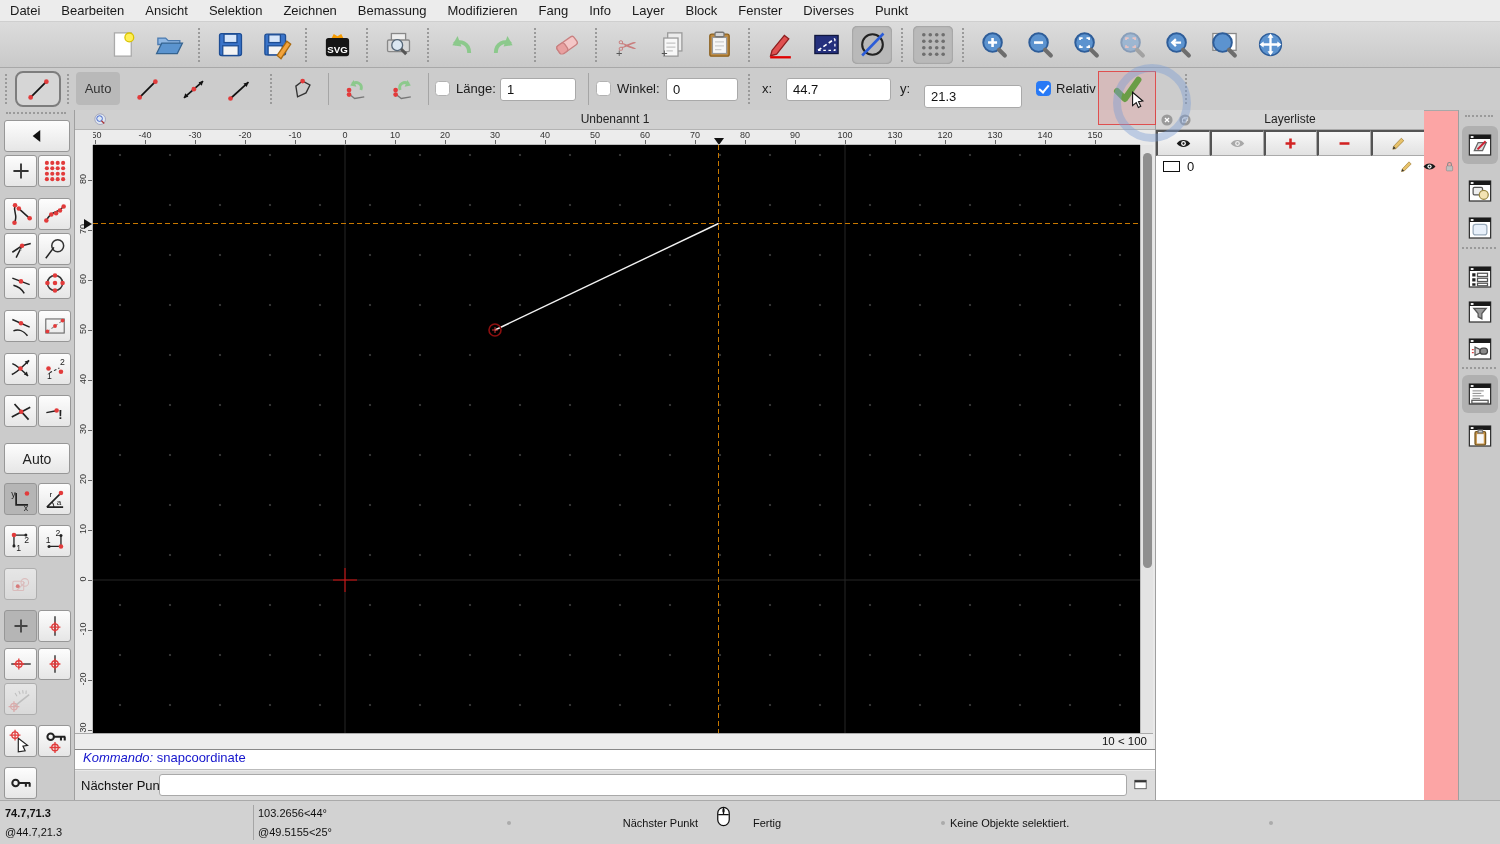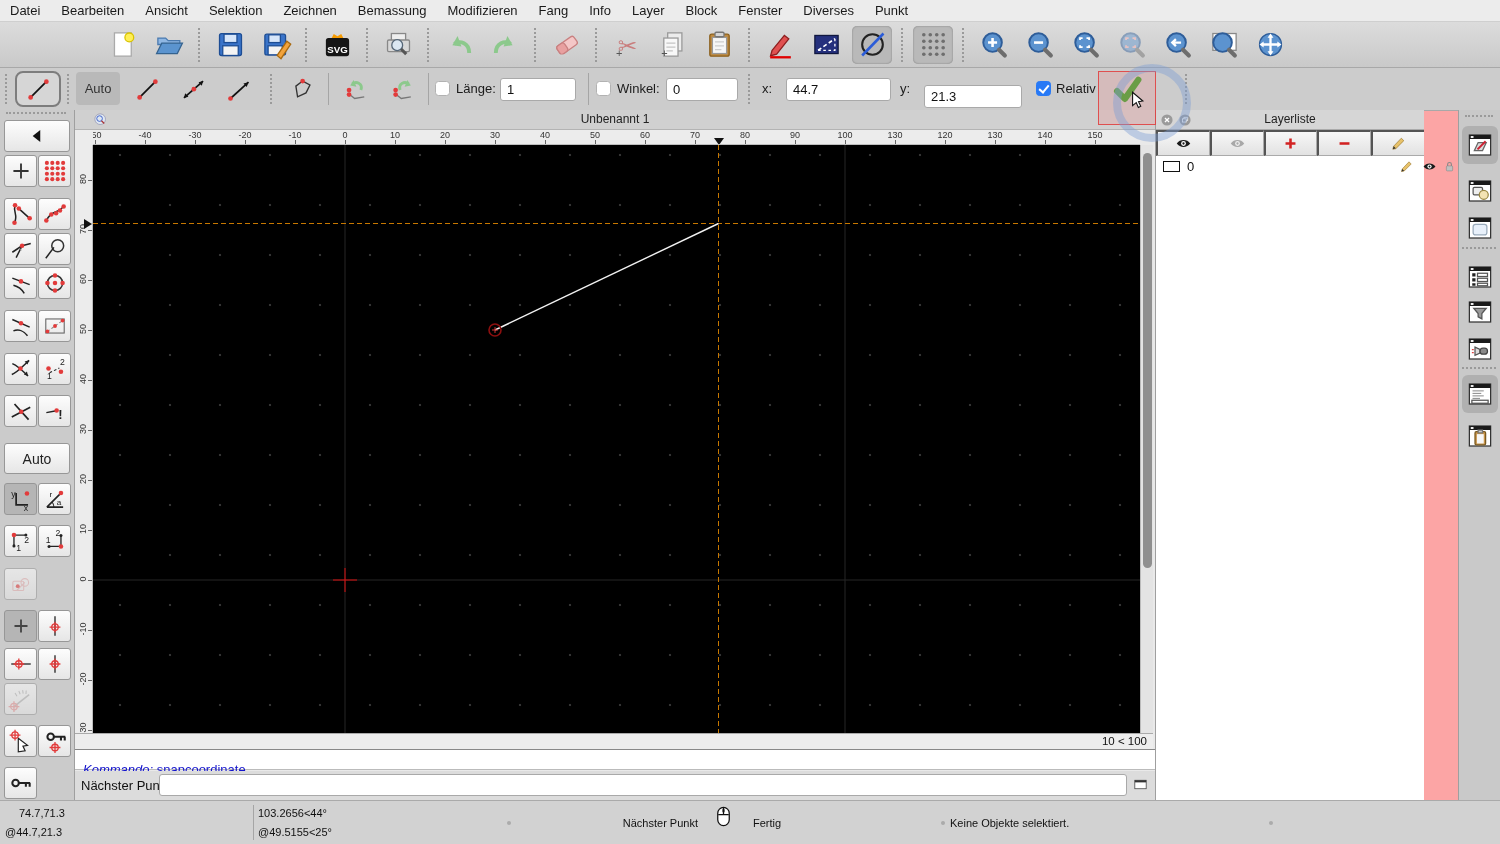--- a/index.html
+++ b/index.html
@@ -80,21 +80,21 @@
           background-size:50px 50px;background-position:2px 35px;}
   #canvas svg{position:absolute;left:0;top:0;}
   #vscroll{position:absolute;left:1065px;top:35px;width:13px;height:588px;background:#e4e4e4;
            border-left:1px solid #bbb;box-sizing:border-box;}
   #vscroll .thumb{position:absolute;left:2px;top:8px;width:9px;height:415px;background:#8f8f8f;border-radius:4.5px;}
   #canvas-bottom{position:absolute;left:0;top:623px;width:1078px;height:16px;background:#ededed;
                  border-top:1px solid #aaa;box-sizing:border-box;}
   #grid-info{position:absolute;right:6px;top:1px;font-size:11.5px;color:#111;}
   #cmd-history{position:absolute;left:0;top:639px;width:1080px;height:21px;background:#fff;
                border-top:1px solid #888;border-bottom:1px solid #bbb;box-sizing:border-box;
-               font-size:13px;padding:12px 0 0 8px;}
+               font-size:13px;padding:0 0 0 8px;}
   #cmd-history .klabel{color:#1414cc;font-style:italic;}
   #cmd-history .kval{color:#1414cc;}
   #cmd-row{position:absolute;left:0;top:661px;width:1080px;height:29px;background:#dcdcdc;}
   #cmd-row .plabel{position:absolute;left:6px;top:7px;font-size:13px;color:#111;}
   #cmd-input{position:absolute;left:84px;top:3px;width:968px;height:22px;}
   #cmd-panel-btn{position:absolute;left:1056px;top:5px;width:19px;height:19px;background:transparent;border:none;padding:0;}
   #cmd-panel-btn svg{width:17px;height:17px;}
   
   #layerpanel{position:absolute;left:1155px;top:110px;width:269px;height:690px;background:#fff;
               border-left:1px solid #9f9f9f;box-sizing:border-box;}
@@ -926,21 +926,21 @@
           <rect x="3.5" y="4" width="17" height="3.2" fill="#1a1a1a"></rect>
           <rect x="4.6" y="4.8" width="2.2" height="1.6" fill="#eee"></rect>
           <rect x="8" y="8.5" width="8.5" height="10.5" rx="1" fill="#c9954a" stroke="#7a5a20"></rect>
           <rect x="9.5" y="10.5" width="5.5" height="7.5" fill="#f7f7f7"></rect>
           <rect x="10.5" y="7.3" width="3.5" height="2.2" fill="#ccc" stroke="#777"></rect>
         </svg>
       </button>
     </div>
 
   <div id="statusbar">
-    <span class="abs" style="left:19px;top:6px;">74.7,71.3</span>
+    <span class="abs" style="left:5px;top:6px;font-weight:bold;">74.7,71.3</span>
     <span class="abs" style="left:5px;top:25px;">@44.7,21.3</span>
     <div class="sb-vsep"></div>
     <span class="abs" style="left:258px;top:6px;">103.2656&lt;44°</span>
     <span class="abs" style="left:258px;top:25px;">@49.5155&lt;25°</span>
     <span class="sb-dot" style="left:507px;"></span>
     <span class="abs" style="left:558px;top:16px;width:140px;text-align:right;">Nächster Punkt</span>
     <span id="mouse-icon"><svg viewBox="0 0 24 24" aria-hidden="true">
           <rect x="6" y="2.5" width="12" height="19" rx="6" fill="#fff" stroke="#111" stroke-width="1.3"></rect>
           <path d="M12 2.5 V10 M6.5 10 H17.5" stroke="#111" stroke-width="1.3" fill="none"></path>
           <rect x="10.9" y="4" width="2.2" height="4" rx="1.1" fill="#111"></rect>

